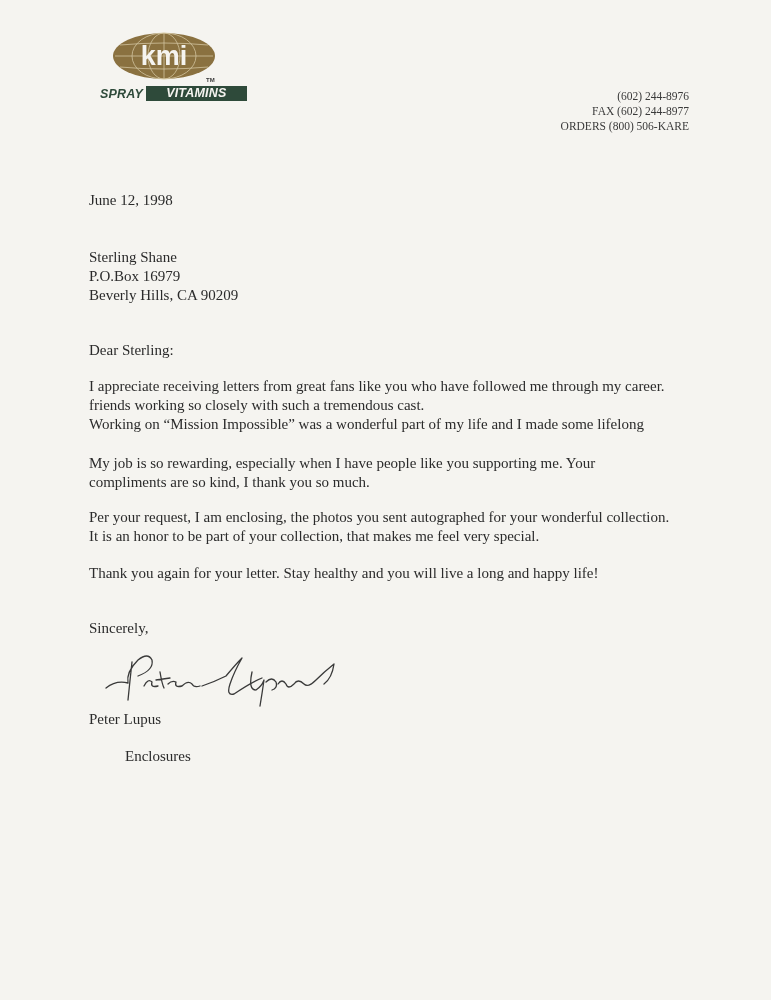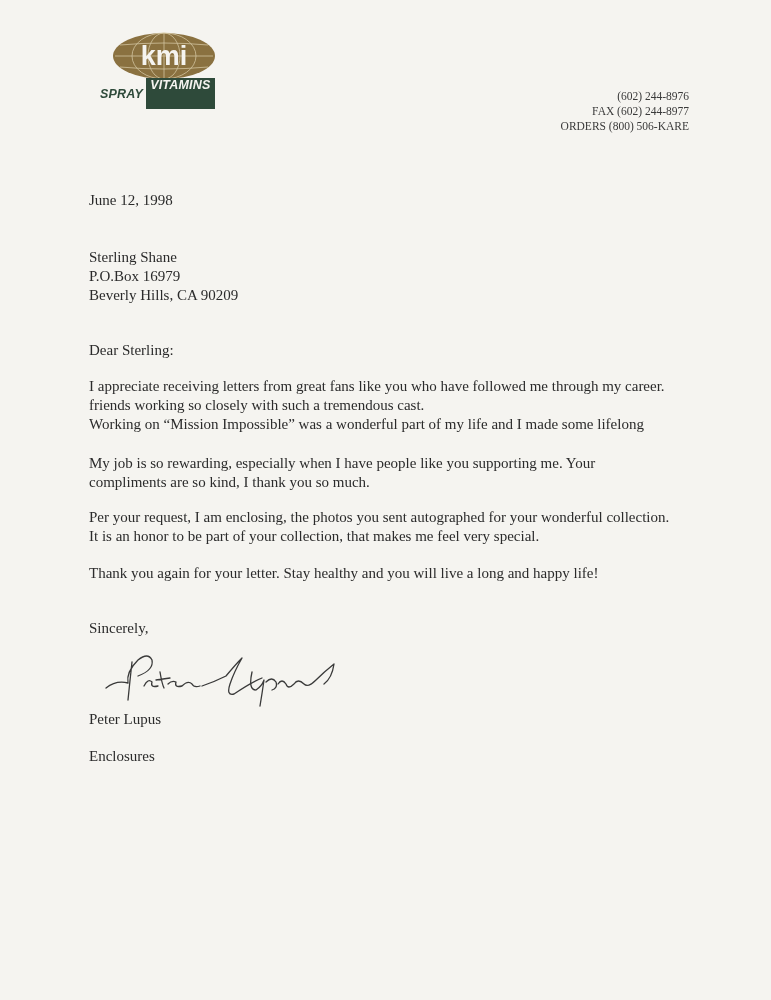--- a/index.html
+++ b/index.html
@@ -12,39 +12,39 @@
   }
   .page { position: absolute; left: 0; top: 0; width: 771px; height: 1000px; border-radius: 10px; }
 
   
   .logo { position: absolute; left: 100px; top: 30px; width: 145px; height: 75px; }
   .logo-oval { position: absolute; left: 12px; top: 2px; width: 104px; height: 48px; }
   .tm { position: absolute; left: 106px; top: 47px; font-family: "Liberation Sans", sans-serif; font-size: 6px; color: #3a3a3a; font-weight: bold; }
   .tagline { position: absolute; left: 0; top: 56px; height: 15px; display: flex; align-items: center;
              font-family: "Liberation Sans", sans-serif; font-weight: bold; font-style: italic; font-size: 12.5px; letter-spacing: 0.2px; }
   .tag-spray { color: #2e4a3a; padding: 0 3px 0 0; }
-  .tag-vitamins { background: #2e4a3a; color: #f5f4f0; padding: 0 4px; height: 31px; line-height: 15px; }
+  .tag-vitamins { background: #2e4a3a; color: #f5f4f0; padding: 0 20px; height: 15px; line-height: 15px; }
 
   .company { position: absolute; left: 323px; top: 89px; font-size: 11.5px; line-height: 15px; color: #3a3a3a; }
   .company .name { font-variant: small-caps; letter-spacing: 0.2px; }
   .contact { position: absolute; right: 82px; top: 89px; font-size: 11.5px; line-height: 15px; color: #3a3a3a; text-align: right; }
 
   
   .txt { position: absolute; left: 89px; font-size: 15px; line-height: 19px; color: #2b2b2b; white-space: nowrap; }
   .date { top: 191px; }
   .addr { top: 248px; }
   .salute { top: 341px; }
   .p1 { top: 377px; }
   .p2 { top: 454px; }
   .p3 { top: 508px; }
   .p4 { top: 564px; }
   .closing { top: 619px; }
   .sig { position: absolute; left: 102px; top: 650px; width: 250px; height: 60px; }
   .signer { top: 710px; }
-  .encl { top: 747px; }
+  .encl { top: 747px; margin-left: 36px; }
   .line { display: block; }
 </style>
 </head>
 <body>
 
 <div class="page">
 
   <div class="logo">
     <svg class="logo-oval" viewBox="0 0 104 48">
       <ellipse cx="52" cy="24" rx="51" ry="23" fill="#8a7140"></ellipse>

